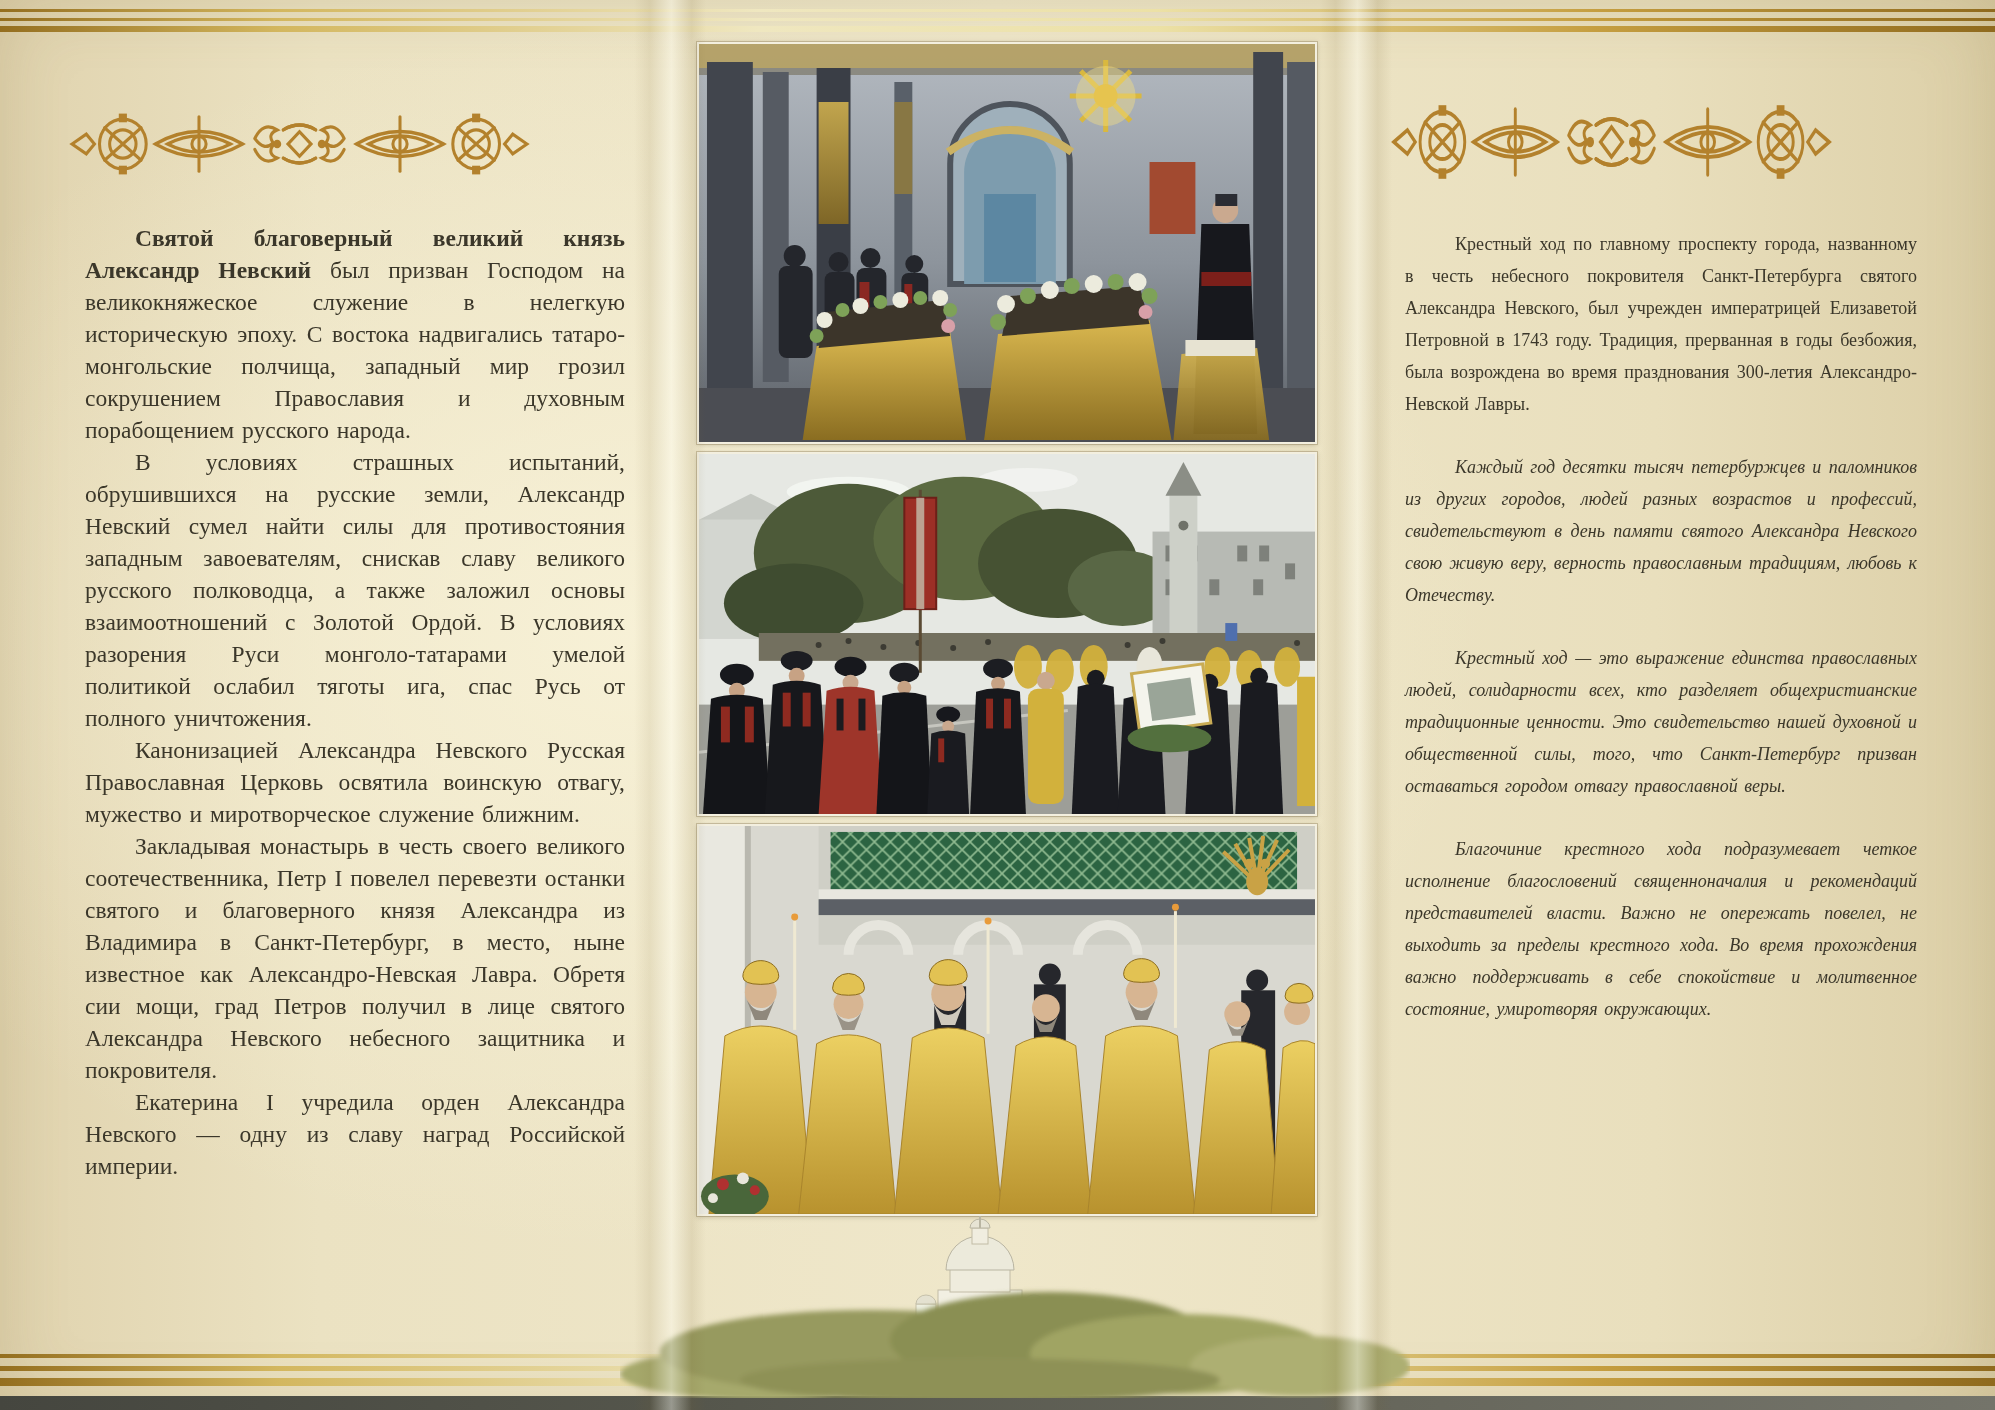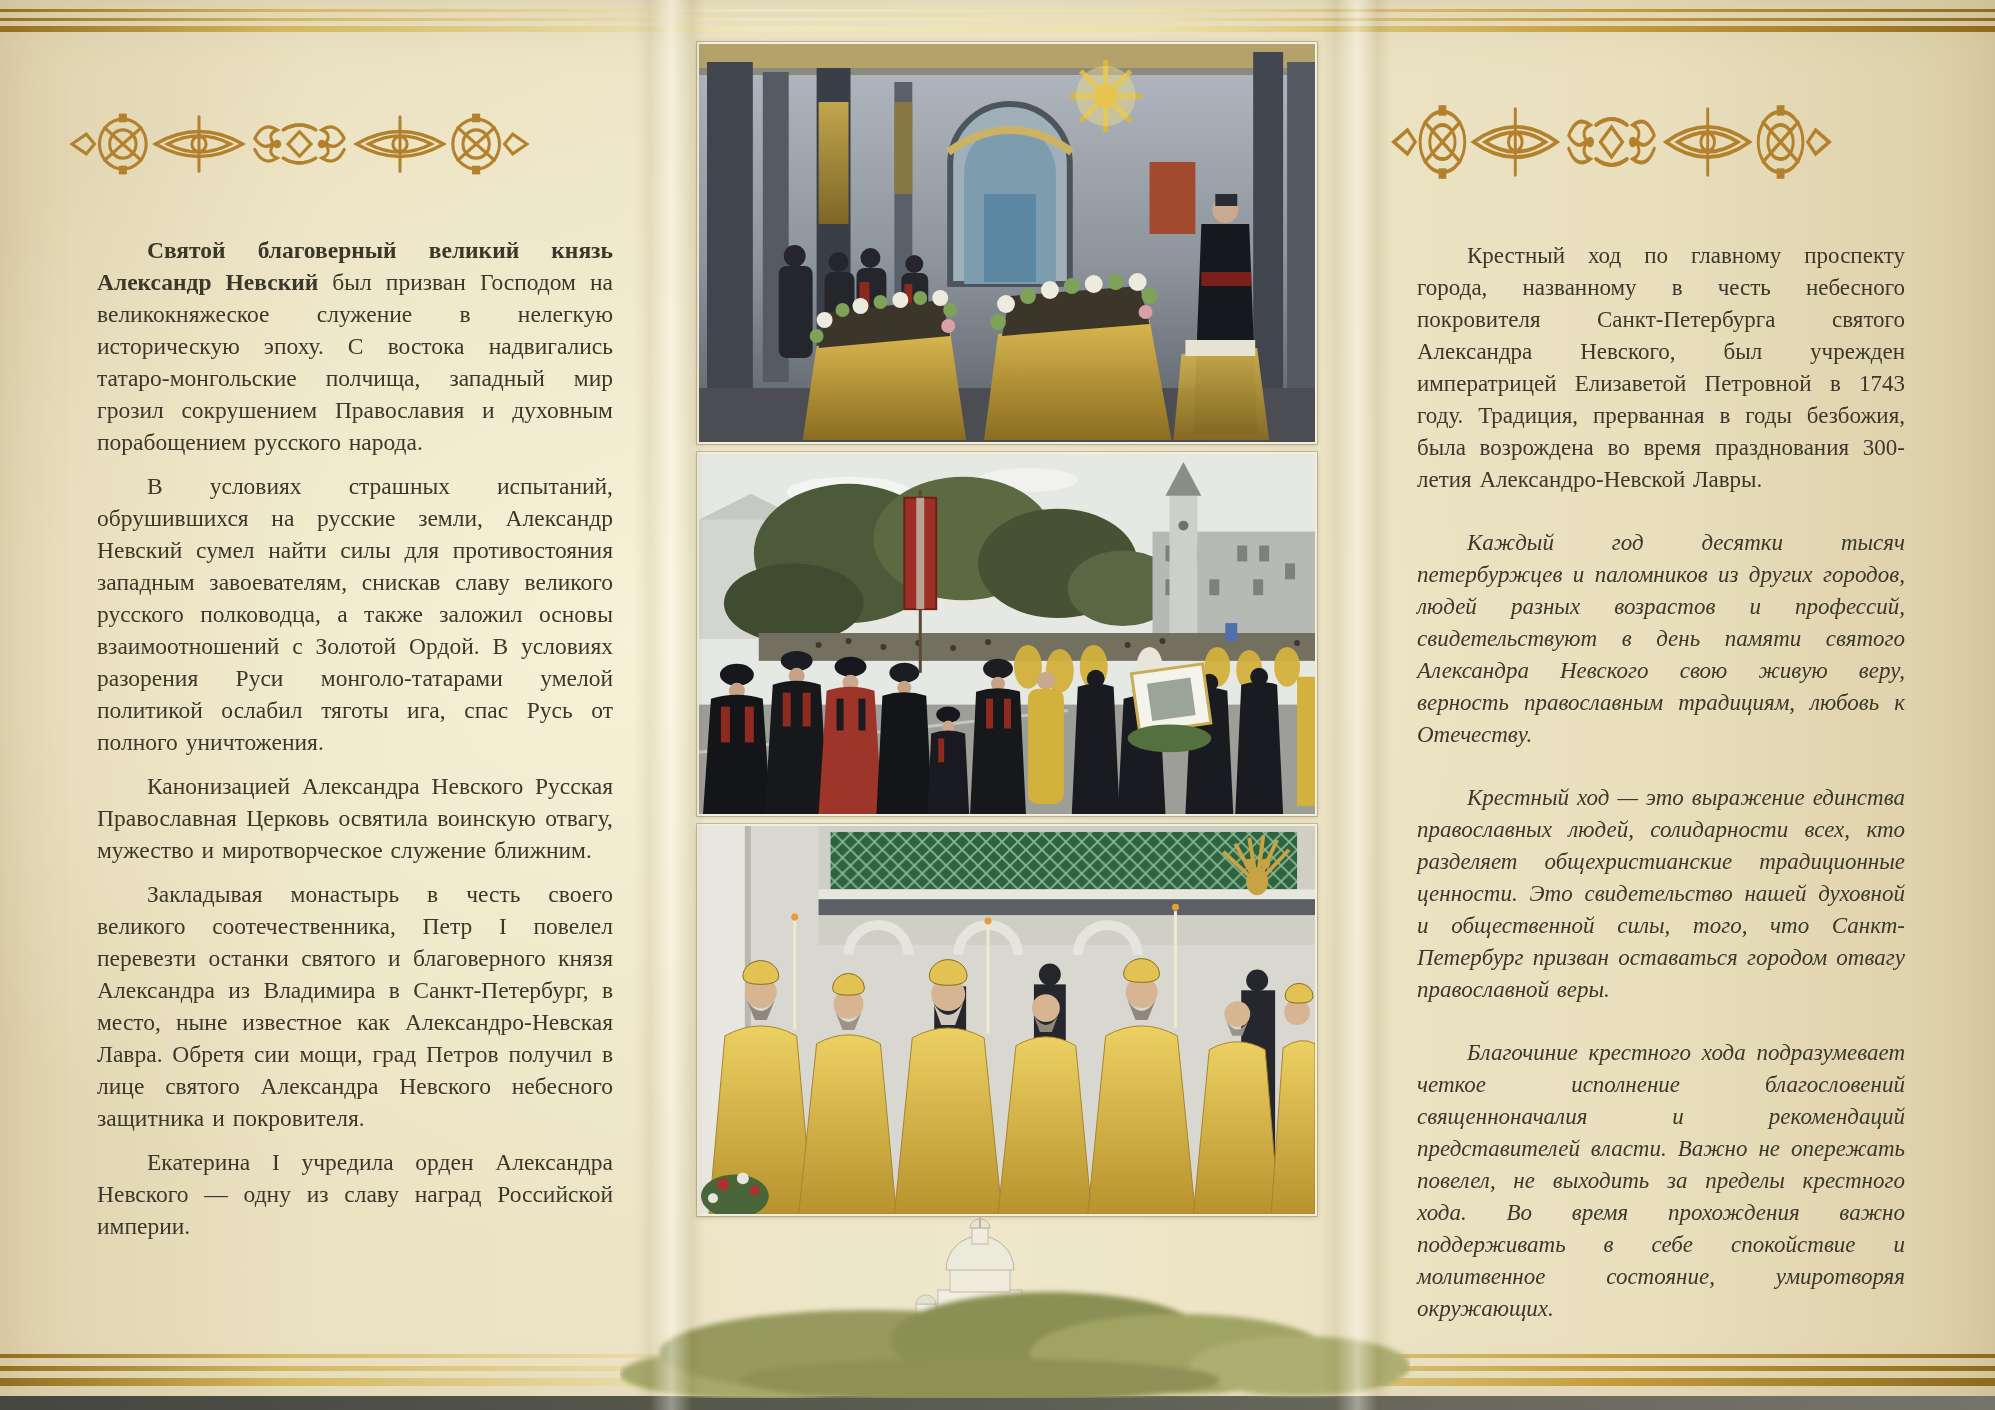--- a/index.html
+++ b/index.html
@@ -29,23 +29,23 @@
   .crease.c2 { left:1320px; }
   .crease {
     background:linear-gradient(90deg, rgba(120,100,50,0) 0%, rgba(120,100,50,.10) 22%,
       rgba(255,255,245,.40) 52%, rgba(120,100,50,.12) 80%, rgba(120,100,50,0) 100%);
   }
   .ornament { position:absolute; color:#b3812c; }
   .orn-left  { left:66px;  top:106px; width:467px; height:76px; }
   .orn-right { left:1388px; top:96px; width:447px; height:92px; }
   .ornament svg { display:block; width:100%; height:100%; }
   .col { position:absolute; color:#3b372a; text-align:justify; }
-  .col p { margin:12px; text-indent:50px; word-spacing:2px; }
+  .col p { margin:0; text-indent:50px; word-spacing:2px; }
   .col-left  { left:85px;  top:222px; width:540px; font-size:23.5px; line-height:32px; }
-  .col-right { left:1405px; top:228px; width:512px; font-size:23px; line-height:32px; }
+  .col-right { left:1405px; top:228px; width:512px; font-size:18px; line-height:32px; }
   .col-right p + p { margin-top:31px;font-style:italic; }
   .photo {
     position:absolute; left:697px; width:616px; overflow:hidden;
     border:2px solid #f3efdf;
     box-shadow:0 0 0 1px rgba(120,100,60,.30), 0 1px 5px rgba(60,50,20,.25);
     background:#9aa0a8;
   }
   .photo svg { display:block; width:100%; height:100%; }
   .ph1 { top:42px;  height:398px; }
   .ph2 { top:452px; height:360px; }

